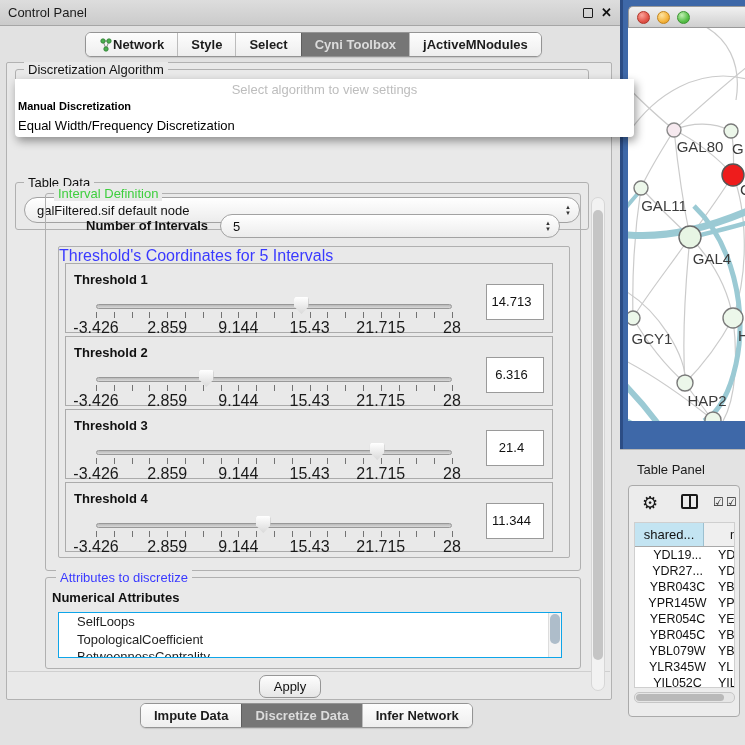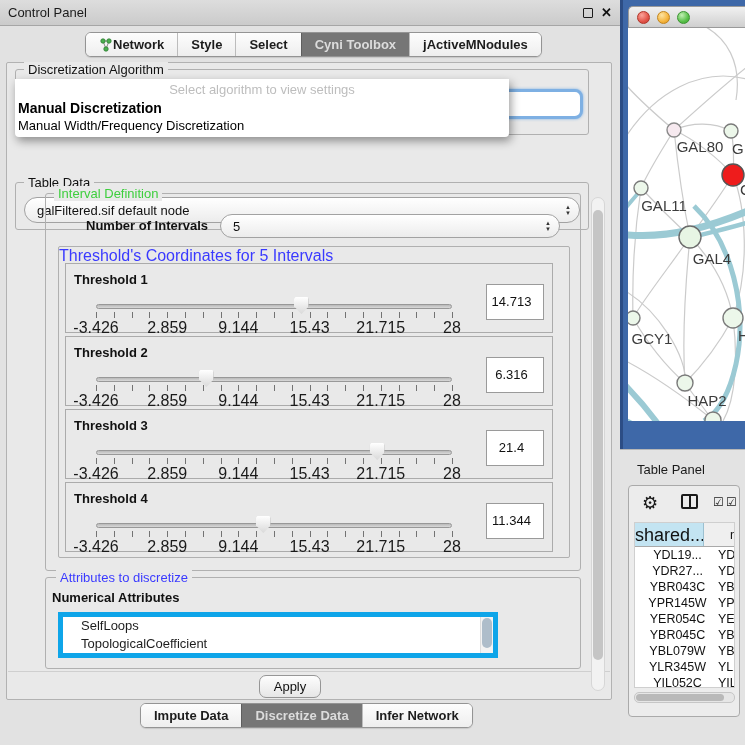--- a/index.html
+++ b/index.html
@@ -37,24 +37,24 @@
 
   .combo { position:absolute; background:linear-gradient(#ffffff,#ececec); border:1px solid #a2a2a2; border-radius:13px; }
   .combo .ctext { position:absolute; left:12px; top:0; right:24px; font-size:13px; line-height:24px; overflow:hidden; white-space:nowrap; }
   .combo .stepper { position:absolute; right:8px; top:0; bottom:0; display:flex; flex-direction:column; justify-content:center; }
   .combo .stepper span { font-size:6px; line-height:6px; color:#333; text-align:center; }
 
   .algo-group { left:8px; top:6px; width:574px; height:66px; }
   .algo-combo { left:24px; top:26px; width:552px; height:30px; background:#fff;
                 border:3px solid #7eb0e3; border-radius:8px; box-shadow:0 0 3px #7eb0e3; }
 
-  .popup { left:8px; top:16px; width:494px; height:58px; background:#fff; z-index:6;
+  .popup { left:8px; top:16px; width:619px; height:58px; background:#fff; z-index:6;
            border-radius:0 0 4px 4px; box-shadow:2px 4px 10px rgba(0,0,0,.4); }
   .popup .ph  { position:absolute; left:0; right:0; top:3px; text-align:center; color:#bdbdbd; font-size:13px; }
-  .popup .o1  { position:absolute; left:3px; top:21px; font-size:14px; font-weight:bold; color:#000; white-space:nowrap; }
+  .popup .o1  { position:absolute; left:3px; top:21px; font-size:11px; font-weight:bold; color:#000; white-space:nowrap; }
   .popup .o2  { position:absolute; left:3px; top:39px; font-size:13px; color:#000; white-space:nowrap; }
 
   .td-group { left:8px; top:78px; width:574px; height:48px;margin-top:41px; }
   .td-combo { left:8px; top:14px; width:556px; height:26px; }
   .td-combo .ctext { line-height:26px; }
 
   .iv-group { left:38px; top:130px; width:536px; height:378px; }
   .noi-label { position:absolute; left:40px; top:24px; font-size:13px; font-weight:bold; }
   .noi-combo { left:174px; top:20px; width:340px; height:24px; }
 
@@ -76,21 +76,21 @@
   .th-scale span { position:absolute; transform:translateX(-50%); font-size:16px; font-weight:normal; color:#1a1a1a; white-space:nowrap;text-align:right; }
   .th-scale span:nth-child(1){left:0;} .th-scale span:nth-child(2){left:20%;}
   .th-scale span:nth-child(3){left:40%;} .th-scale span:nth-child(4){left:60%;}
   .th-scale span:nth-child(5){left:80%;} .th-scale span:nth-child(6){left:100%;}
   .th-value { position:absolute; right:8px; top:20px; width:58px; height:36px; background:#fff; border:1px solid #9a9a9a;
               font-size:13px; line-height:34px; text-align:center; padding-right:7px; }
 
   .attr-group { left:38px; top:514px; width:536px; height:92px; }
   .attr-group > .glabel { left:10px; }
   .attr-title { position:absolute; left:6px; top:12px; font-size:13px; font-weight:bold; }
-  .attr-list { position:absolute; left:12px; top:34px; width:440px; height:46px; background:#fff; border:5px solid #0ea5e9; overflow:hidden; }
+  .attr-list { position:absolute; left:12px; top:34px; width:504px; height:46px; background:#fff; border:1px solid #0ea5e9; overflow:hidden; }
   .attr-item { padding-left:18px; font-size:13px; line-height:17.5px; color:#1e1e1e; white-space:nowrap; }
   .attr-scroll { position:absolute; right:0; top:0; width:13px; height:44px; background:#f3f3f3; border-left:1px solid #ddd; }
   .attr-thumb { position:absolute; left:1px; top:1px; width:10px; height:30px; background:#aebdca; border-radius:5px; }
 
   .sep-line { position:absolute; left:1px; right:1px; top:608px; border-top:1px solid #cfcfcf; }
   .apply { position:absolute; left:252px; top:612px; width:62px; height:23px;
            background:linear-gradient(#fdfdfd,#e6e6e6); border:1px solid #969696; border-radius:7px;
            font-size:13px; text-align:center; line-height:21px; }
 
   .main-scroll { position:absolute; left:584px; top:134px; width:14px; height:494px;
@@ -115,21 +115,21 @@
   .tp-title { position:absolute; left:17px; top:12px; font-size:13px; color:#1a1a1a; }
   .tp-panel { position:absolute; left:8px; top:35px; width:112px; height:232px; background:#ececec;
               border:1px solid #aaaaaa; border-radius:4px; }
   .gear { position:absolute; left:13px; top:5px; font-size:18px; color:#1a1a1a; line-height:24px; }
   .split-ico { position:absolute; left:52px; top:8px; width:17px; height:15px; border:2px solid #1a1a1a; border-radius:2px; }
   .split-ico::after { content:""; position:absolute; left:5.5px; top:0; width:2px; height:11px; background:#1a1a1a; }
   .chk { position:absolute; top:9px; font-size:12px; color:#1a1a1a; }
   .chk.c1 { left:84px; } .chk.c2 { left:97px; }
   .tp-table { position:absolute; left:5px; top:36px; width:101px; height:166px; background:#fff; overflow:hidden; border:1px solid #cfcfcf; }
   .tp-head { display:flex; height:24px; border-bottom:1px solid #a9a9a9; }
-  .tp-head .h1 { width:69px; background:#c3e4f2; border-right:1px solid #9cc0d0; font-size:18px; line-height:24px; text-align:center; overflow:hidden; }
+  .tp-head .h1 { width:69px; background:#c3e4f2; border-right:1px solid #9cc0d0; font-size:13px; line-height:24px; text-align:center; overflow:hidden; }
   .tp-head .h2 { flex:1; background:#efefef; font-size:12.5px; line-height:24px; padding-left:26px; overflow:hidden; }
   .tp-row { display:flex; height:16px;margin-left:8px; }
   .tp-row .c1 { width:69px; font-size:12.5px; line-height:16px; text-align:center; overflow:hidden; white-space:nowrap; }
   .tp-row .c2 { flex:1; font-size:12.5px; line-height:16px; padding-left:6px; overflow:hidden; white-space:nowrap; }
   .tp-hscroll { position:absolute; left:5px; top:206px; width:101px; height:11px; background:#e6e6e6; border:1px solid #c6c6c6; border-radius:5px; }
   .tp-hthumb { position:absolute; left:1px; top:1px; width:88px; height:7px; background:#b9b9b9; border-radius:4px; }
 </style>
 </head>
 <body>
 
@@ -170,21 +170,21 @@
   <div class="abs content">
 
     <div class="group algo-group">
       <span class="glabel">Discretization Algorithm</span>
     </div>
     <div class="abs algo-combo"></div>
 
     <div class="abs popup">
       <div class="ph">Select algorithm to view settings</div>
       <div class="o1">Manual Discretization</div>
-      <div class="o2">Manual Width/Frequency Discretization</div>
+      <div class="o2">Equal Width/Frequency Discretization</div>
     </div>
 
     <div class="group td-group">
       <span class="glabel">Table Data</span>
       <div class="combo td-combo">
         <span class="ctext">galFiltered.sif default node</span>
         <span class="stepper">
           <span>▲</span>
             <span>▼</span>
         </span>

